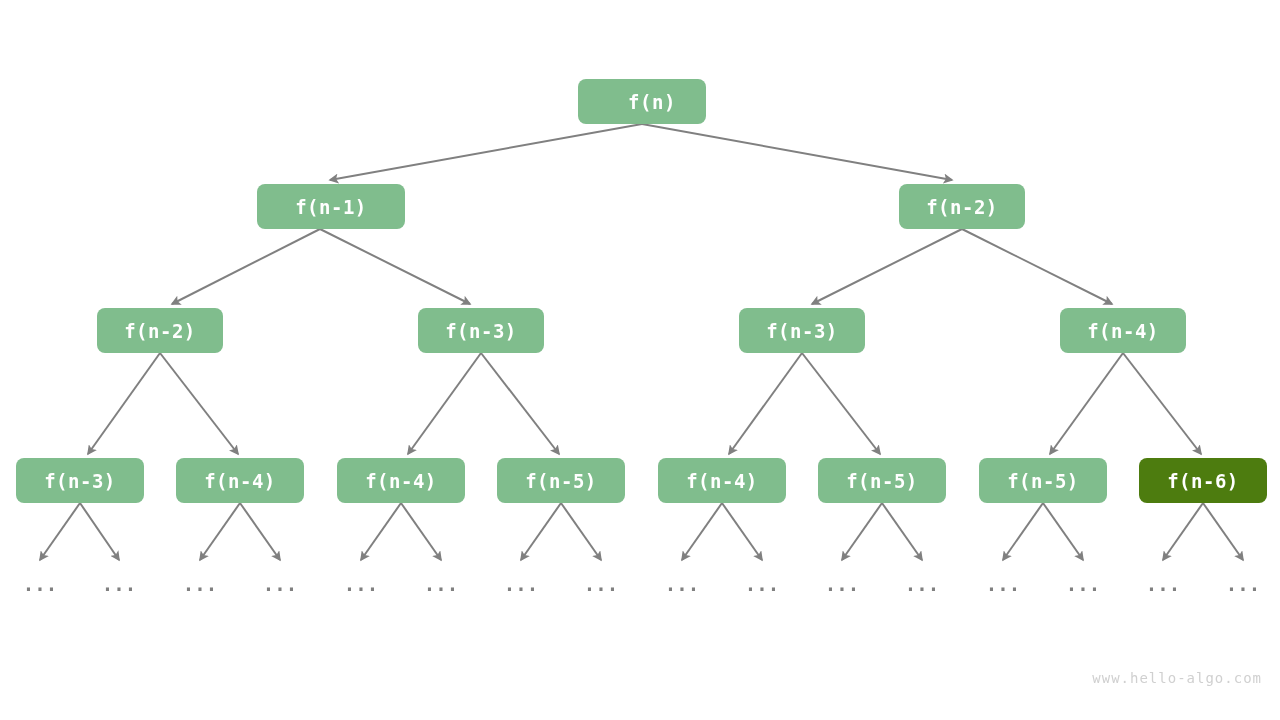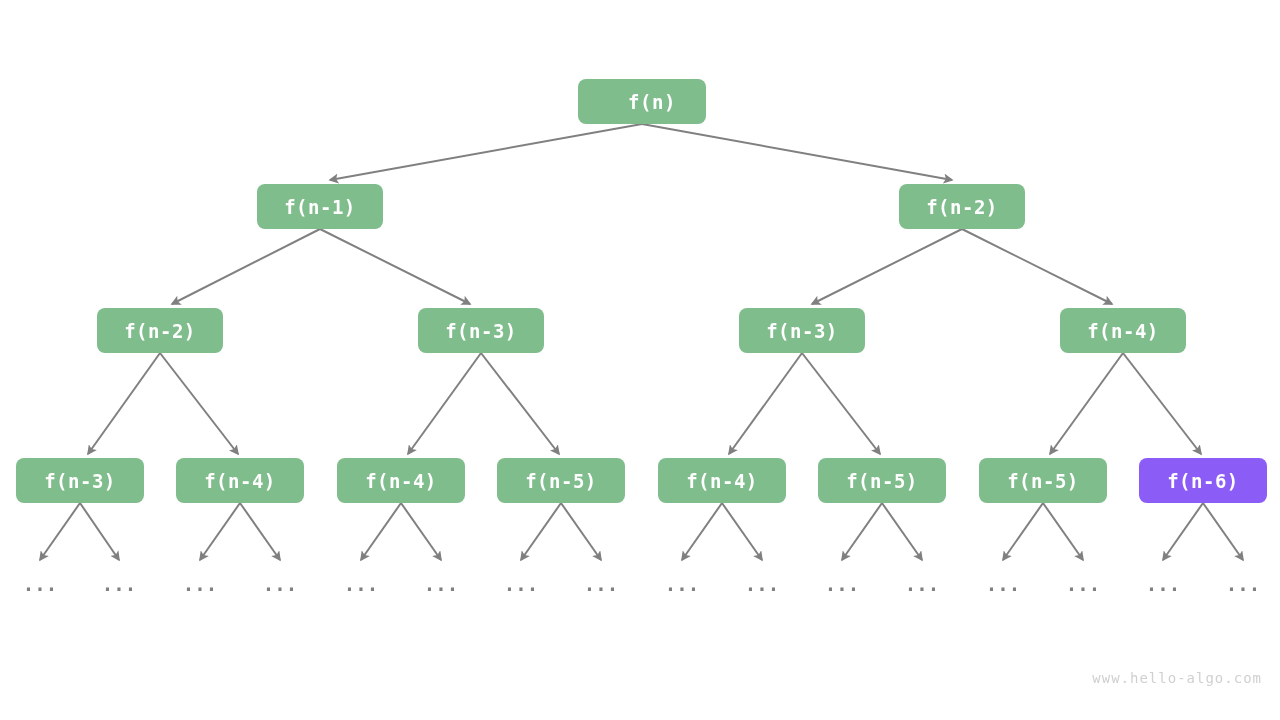--- a/index.html
+++ b/index.html
@@ -106,34 +106,34 @@
         <line x1="882" y1="503" x2="922" y2="560" stroke="#808080" stroke-width="2" marker-end="url(#arrowhead)"></line>
         <line x1="1043" y1="503" x2="1003" y2="560" stroke="#808080" stroke-width="2" marker-end="url(#arrowhead)"></line>
         <line x1="1043" y1="503" x2="1083" y2="560" stroke="#808080" stroke-width="2" marker-end="url(#arrowhead)"></line>
         <line x1="1203" y1="503" x2="1163" y2="560" stroke="#808080" stroke-width="2" marker-end="url(#arrowhead)"></line>
         <line x1="1203" y1="503" x2="1243" y2="560" stroke="#808080" stroke-width="2" marker-end="url(#arrowhead)"></line>
       </g>
   </svg>
 
   <div id="nodes-group">
       <div class="node" style="left: 578px; top: 79px; width: 128px; height: 45px; background: rgb(128, 189, 141); color: rgb(255, 255, 255); padding-left: 20px;">f(n)</div>
-      <div class="node" style="left: 257px; top: 184px; width: 126px; height: 45px; background: rgb(128, 189, 141); color: rgb(255, 255, 255);">f(n-1)</div>
+      <div class="node" style="left: 257px; top: 184px; width: 148px; height: 45px; background: rgb(128, 189, 141); color: rgb(255, 255, 255);">f(n-1)</div>
       <div class="node" style="left: 899px; top: 184px; width: 126px; height: 45px; background: rgb(128, 189, 141); color: rgb(255, 255, 255);">f(n-2)</div>
       <div class="node" style="left: 97px; top: 308px; width: 126px; height: 45px; background: rgb(128, 189, 141); color: rgb(255, 255, 255);">f(n-2)</div>
       <div class="node" style="left: 418px; top: 308px; width: 126px; height: 45px; background: rgb(128, 189, 141); color: rgb(255, 255, 255);">f(n-3)</div>
       <div class="node" style="left: 739px; top: 308px; width: 126px; height: 45px; background: rgb(128, 189, 141); color: rgb(255, 255, 255);">f(n-3)</div>
       <div class="node" style="left: 1060px; top: 308px; width: 126px; height: 45px; background: rgb(128, 189, 141); color: rgb(255, 255, 255);">f(n-4)</div>
       <div class="node" style="left: 16px; top: 458px; width: 128px; height: 45px; background: rgb(128, 189, 141); color: rgb(255, 255, 255);">f(n-3)</div>
       <div class="node" style="left: 176px; top: 458px; width: 128px; height: 45px; background: rgb(128, 189, 141); color: rgb(255, 255, 255);">f(n-4)</div>
       <div class="node" style="left: 337px; top: 458px; width: 128px; height: 45px; background: rgb(128, 189, 141); color: rgb(255, 255, 255);">f(n-4)</div>
       <div class="node" style="left: 497px; top: 458px; width: 128px; height: 45px; background: rgb(128, 189, 141); color: rgb(255, 255, 255);">f(n-5)</div>
       <div class="node" style="left: 658px; top: 458px; width: 128px; height: 45px; background: rgb(128, 189, 141); color: rgb(255, 255, 255);">f(n-4)</div>
       <div class="node" style="left: 818px; top: 458px; width: 128px; height: 45px; background: rgb(128, 189, 141); color: rgb(255, 255, 255);">f(n-5)</div>
       <div class="node" style="left: 979px; top: 458px; width: 128px; height: 45px; background: rgb(128, 189, 141); color: rgb(255, 255, 255);">f(n-5)</div>
-      <div class="node" style="left: 1139px; top: 458px; width: 128px; height: 45px; background: #8b5cf6; color: rgb(255, 255, 255);">f(n-6)</div>
+      <div class="node" style="left: 1139px; top: 458px; width: 128px; height: 45px; background: #4d7c0f; color: rgb(255, 255, 255);">f(n-6)</div>
     </div>
   <div id="ellipsis-group">
       <div class="ellipsis" style="left: 40px; top: 575px; color: rgb(128, 128, 128);">...</div>
       <div class="ellipsis" style="left: 119px; top: 575px; color: rgb(128, 128, 128);">...</div>
       <div class="ellipsis" style="left: 200px; top: 575px; color: rgb(128, 128, 128);">...</div>
       <div class="ellipsis" style="left: 280px; top: 575px; color: rgb(128, 128, 128);">...</div>
       <div class="ellipsis" style="left: 361px; top: 575px; color: rgb(128, 128, 128);">...</div>
       <div class="ellipsis" style="left: 441px; top: 575px; color: rgb(128, 128, 128);">...</div>
       <div class="ellipsis" style="left: 521px; top: 575px; color: rgb(128, 128, 128);">...</div>
       <div class="ellipsis" style="left: 601px; top: 575px; color: rgb(128, 128, 128);">...</div>

